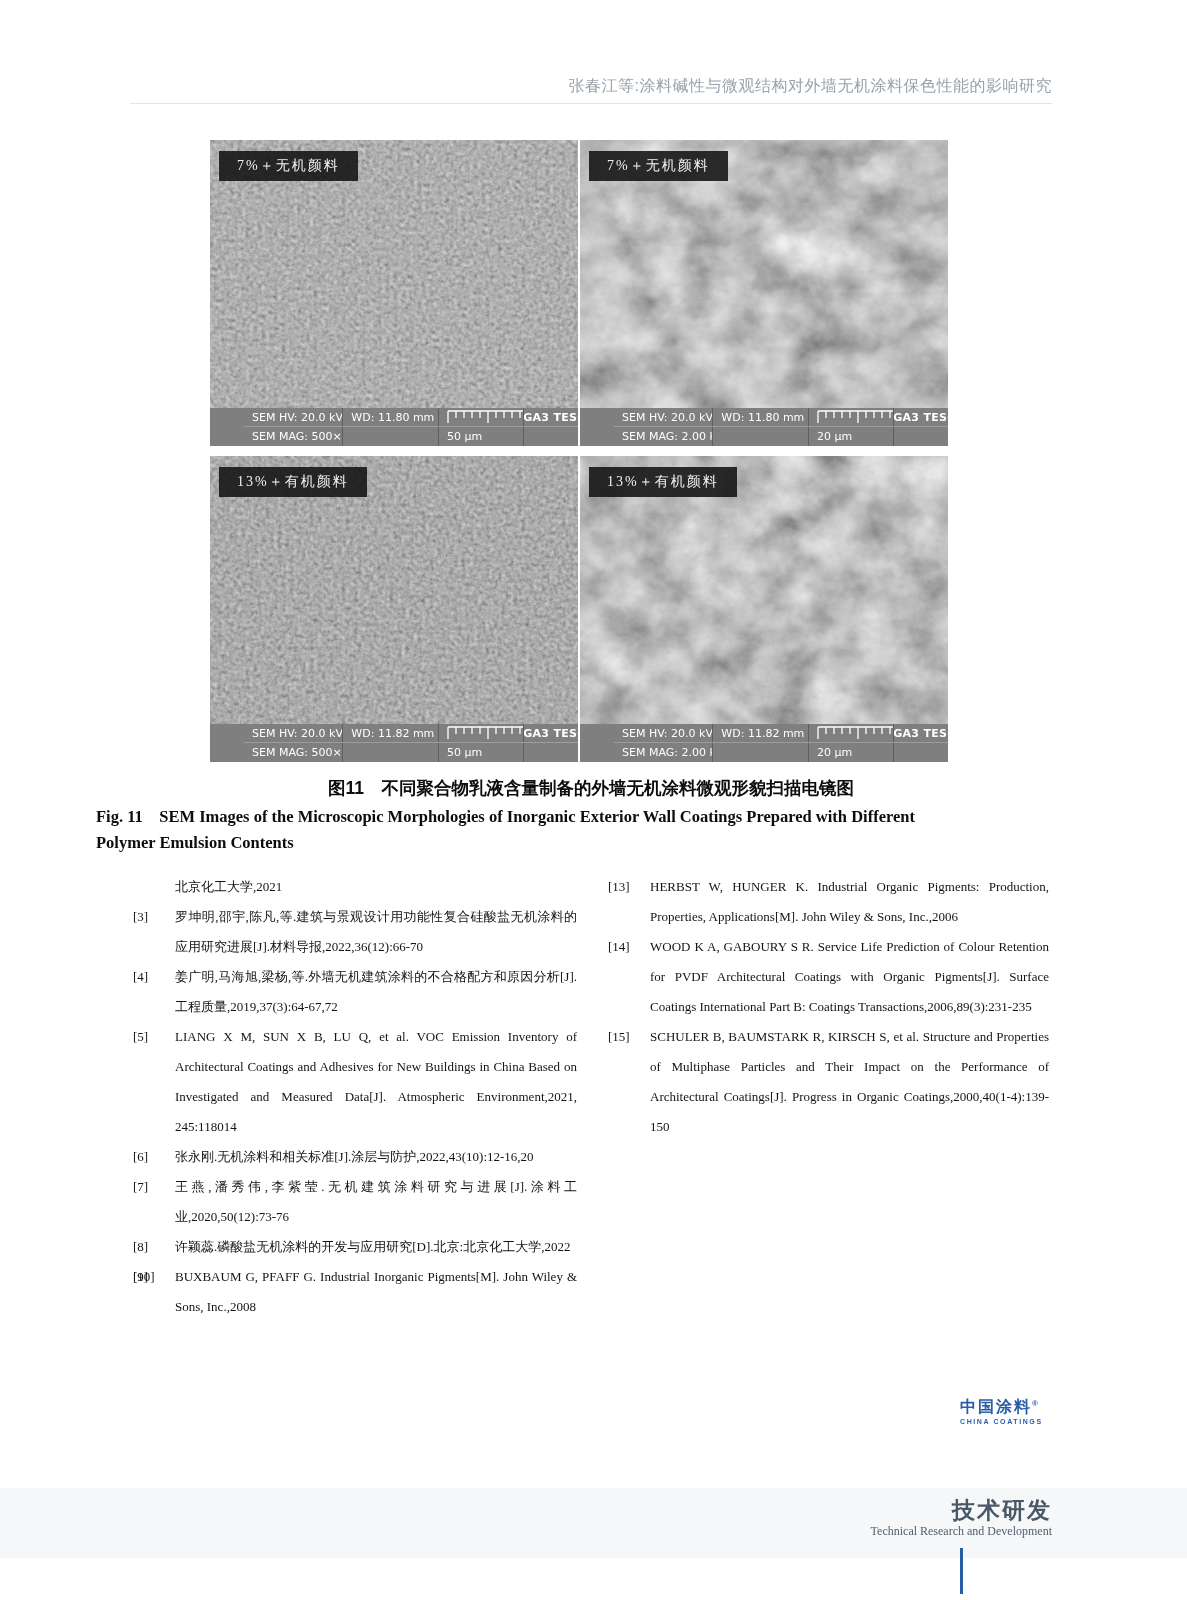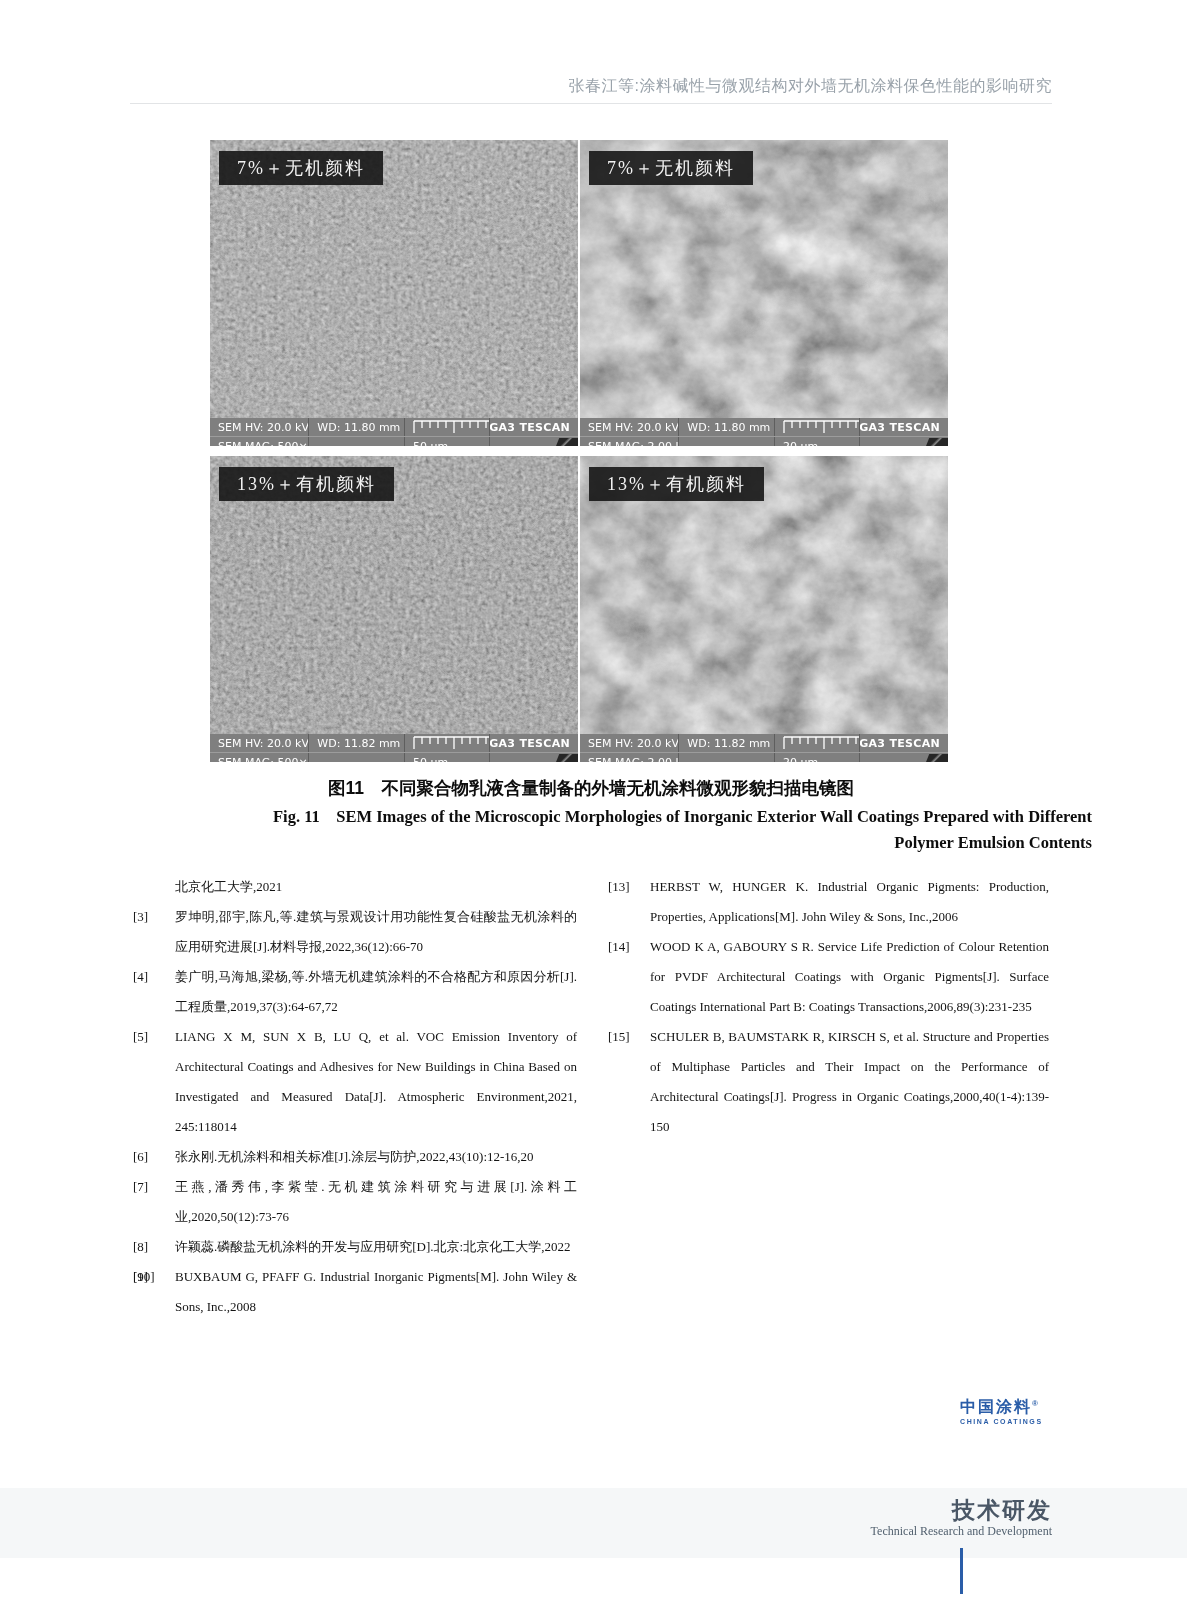--- a/index.html
+++ b/index.html
@@ -10,41 +10,41 @@
   .running-head{position:absolute;top:76px;right:135px;font-size:16px;color:#99a2aa;
                 font-family:"Liberation Sans","DejaVu Sans",sans-serif;letter-spacing:.5px;}
   .head-rule{position:absolute;left:130px;top:103px;width:922px;height:1px;background:#e2e4e6;}
 
   
   .figure-grid{position:absolute;left:210px;top:140px;width:740px;height:622px;}
   .sem-panel{position:absolute;width:368px;height:306px;overflow:hidden;background:#454545;}
   .pos-tl{left:0;top:0}.pos-tr{left:370px;top:0}.pos-bl{left:0;top:316px}.pos-br{left:370px;top:316px}
   .sem-img{position:absolute;left:0;top:0;width:100%;height:100%;display:block;}
   .sem-label{position:absolute;top:11px;left:9px;background:rgba(22,22,22,.9);color:#f2f2f2;
-             font-size:18px;line-height:1;padding:8px 18px;letter-spacing:2px;}
-  .sem-bar{position:absolute;left:0;bottom:0;width:100%;height:28px;background:#7f7f7f;color:#fff;
-           font-family:"DejaVu Sans","Liberation Sans",sans-serif;font-size:11px;}
+             font-size:14px;line-height:1;padding:8px 18px;letter-spacing:2px;}
+  .sem-bar{position:absolute;left:0;bottom:0;width:100%;height:38px;background:#7f7f7f;color:#fff;
+           font-family:"DejaVu Sans","Liberation Sans",sans-serif;font-size:11px;padding-left:34px;}
   .bar-row{display:flex;height:19px;align-items:center;box-sizing:border-box;}
   .bar-row.top{border-bottom:1px solid #9c9c9c;}
   .cell{height:100%;display:flex;align-items:center;padding-left:8px;box-sizing:border-box;white-space:nowrap;overflow:hidden;}
   .c1{width:27%;border-right:1px solid #5e5e5e;}
   .c2{width:26%;border-right:1px solid #5e5e5e;}
   .c3{width:23%;border-right:1px solid #5e5e5e;}
   .c4{width:24%;justify-content:flex-end;padding-right:8px;position:relative;}
   .vendor{font-weight:bold;letter-spacing:.3px;}
   .ruler{display:block;}
   .corner-logo{position:absolute;right:0;bottom:0;width:26px;height:18px;
                background:linear-gradient(315deg,#262626 52%,#8a8a8a 57%,#262626 64%);
                clip-path:polygon(28% 0,100% 0,100% 100%,0 100%);}
 
   
   .caption-zh{position:absolute;left:130px;top:776px;width:922px;text-align:center;
               font-family:"Liberation Sans","DejaVu Sans",sans-serif;font-weight:bold;
               font-size:17.5px;color:#0d0d0d;}
-  .caption-en{position:absolute;left:110px;top:804px;width:982px;text-align:right;
+  .caption-en{position:absolute;left:96px;top:804px;width:982px;text-align:left;
               font-weight:bold;font-size:16.5px;line-height:26px;color:#0d0d0d;}
   .caption-en span{display:block;}
 
   
   .refs-col{position:absolute;top:872px;font-size:13px;line-height:30px;text-align:justify;}
   .refs-left{left:133px;width:444px;}
   .refs-right{left:608px;width:441px;}
   .ref{position:relative;padding-left:42px;}
   .ref-num{position:absolute;left:0;top:0;text-align:left;}
 

